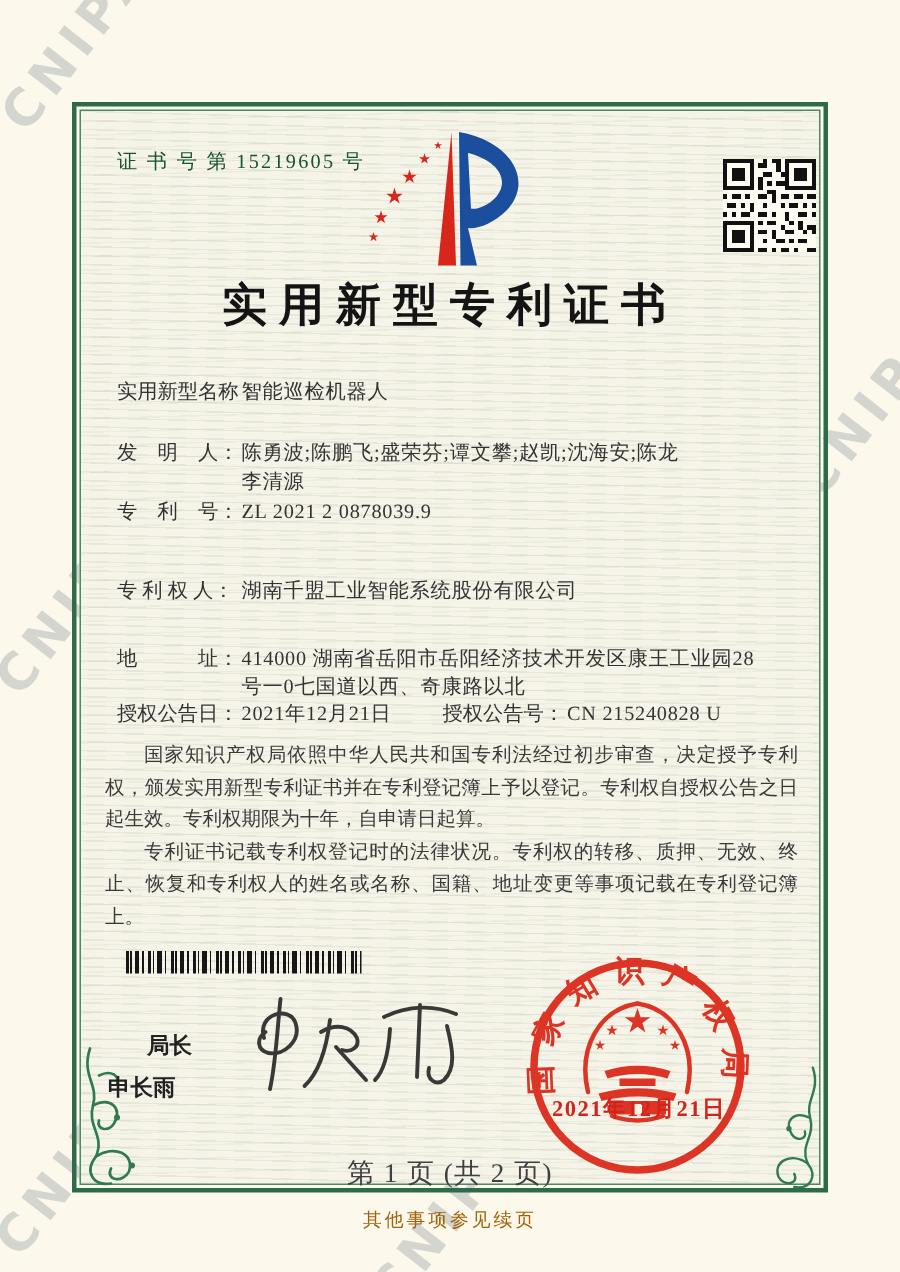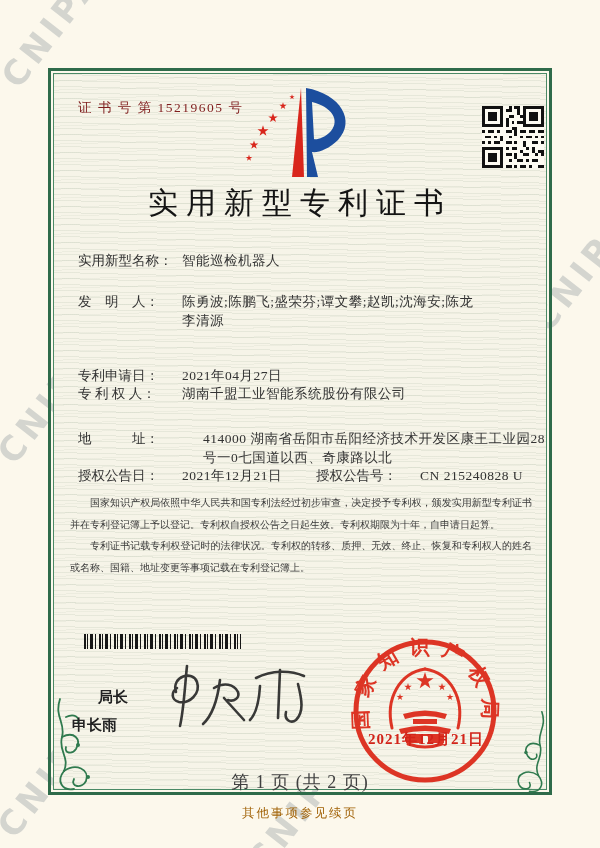--- a/index.html
+++ b/index.html
@@ -10,30 +10,30 @@
       transform:rotate(-52deg);z-index:1;pointer-events:none;}
   .wm-gray{color:#b4b9b8;opacity:.55;font-size:34px;}
   .wm-pink{color:#e9bfb2;opacity:.38;font-size:40px;}
   .wm-pink-big{color:#edc8bb;opacity:.30;font-size:58px;}
   
   .frame{position:absolute;left:48px;top:68px;right:48px;bottom:53px;border:3px solid #2e6b4a;z-index:2;}
   .frame-inner{position:absolute;inset:2px;border:1px solid #4a8a66;background-color:#f6f4e8;
       background-image:repeating-linear-gradient(1.5deg,rgba(140,160,135,.15) 0 1px,transparent 1px 6px),
                        repeating-linear-gradient(-1.5deg,rgba(140,160,135,.09) 0 1px,transparent 1px 9px);}
   .content{position:absolute;inset:0;z-index:3;}
-  .cert-no{position:absolute;left:78px;top:99px;font-size:13.5px;letter-spacing:1.5px;color:#7f1d1d;}
+  .cert-no{position:absolute;left:78px;top:99px;font-size:13.5px;letter-spacing:1.5px;color:#14532d;}
   .logo{position:absolute;left:243px;top:87px;}
   .qr{position:absolute;left:482px;top:106px;width:62px;height:62px;}
-  .title{position:absolute;left:0;right:0;top:183px;text-align:center;font-size:30px;font-weight:normal;
+  .title{position:absolute;left:0;right:0;top:183px;text-align:center;font-size:30px;font-weight:bold;
          letter-spacing:8px;color:#141414;}
   .frow{position:absolute;left:78px;display:flex;line-height:19px;font-size:13.5px;color:#333;}
   .flabel{width:83px;flex:none;white-space:pre;}
-  .fvalue{white-space:pre-line;letter-spacing:.5px;max-width:360px;margin-left:21px;}
+  .fvalue{white-space:pre-line;letter-spacing:.5px;max-width:360px;}
   .pair2{margin-left:34px;display:flex;align-items:center;}
-  .legal{position:absolute;left:70px;top:492px;width:462px;font-size:10px;line-height:21.5px;
+  .legal{position:absolute;left:70px;top:492px;width:462px;font-size:13px;line-height:21.5px;
          text-align:justify;color:#3a3a3a;}
   .legal p{margin:0;text-indent:2em;}
   .barcode{position:absolute;left:84px;top:634px;width:157px;height:15px;
       background:repeating-linear-gradient(90deg,#161616 0 2px,transparent 2px 3px,#161616 3px 4px,
                  transparent 4px 6px,#161616 6px 9px,transparent 9px 11px,#161616 11px 12px,transparent 12px 15px);}
   .signer-title{position:absolute;left:98px;top:688px;font-size:15px;font-weight:bold;
       font-family:"Liberation Sans","DejaVu Sans",sans-serif;color:#222;}
   .signer-name{position:absolute;left:72px;top:716px;font-size:15px;font-weight:bold;
       font-family:"Liberation Sans","DejaVu Sans",sans-serif;color:#222;}
   .sig{position:absolute;left:148px;top:660px;z-index:4;}
@@ -118,29 +118,29 @@
 
     <div class="frow" style="top:251px;">
       <span class="flabel">实用新型名称：</span>
       <span class="fvalue">智能巡检机器人</span>
     </div>
     <div class="frow" style="top:292px;">
       <span class="flabel">发　明　人：</span>
       <span class="fvalue">陈勇波;陈鹏飞;盛荣芬;谭文攀;赵凯;沈海安;陈龙
 李清源</span>
     </div>
-    <div class="frow" style="top:366px;">
-      <span class="flabel">专利申请日：</span>
-      <span class="fvalue">2021年04月27日</span>
+    <div class="frow" style="top:331px;">
+      <span class="flabel">专　利　号：</span>
+      <span class="fvalue">ZL 2021 2 0878039.9</span>
     </div>
     <div class="frow" style="top:384px;align-items:flex-end;">
       <span class="flabel">专 利 权 人：</span>
       <span class="fvalue">湖南千盟工业智能系统股份有限公司</span>
     </div>
-    <div class="frow" style="top:429px;gap:21px;">
+    <div class="frow" style="top:429px;">
       <span class="flabel">地　　　址：</span>
       <span class="fvalue">414000 湖南省岳阳市岳阳经济技术开发区康王工业园28
 号一0七国道以西、奇康路以北</span>
     </div>
     <div class="frow" style="top:466px;">
       <span class="flabel">授权公告日：</span>
       <span class="fvalue">2021年12月21日</span>
       <span class="pair2">
         <span class="flabel">授权公告号：</span>
         <span class="fvalue">CN 215240828 U</span>

